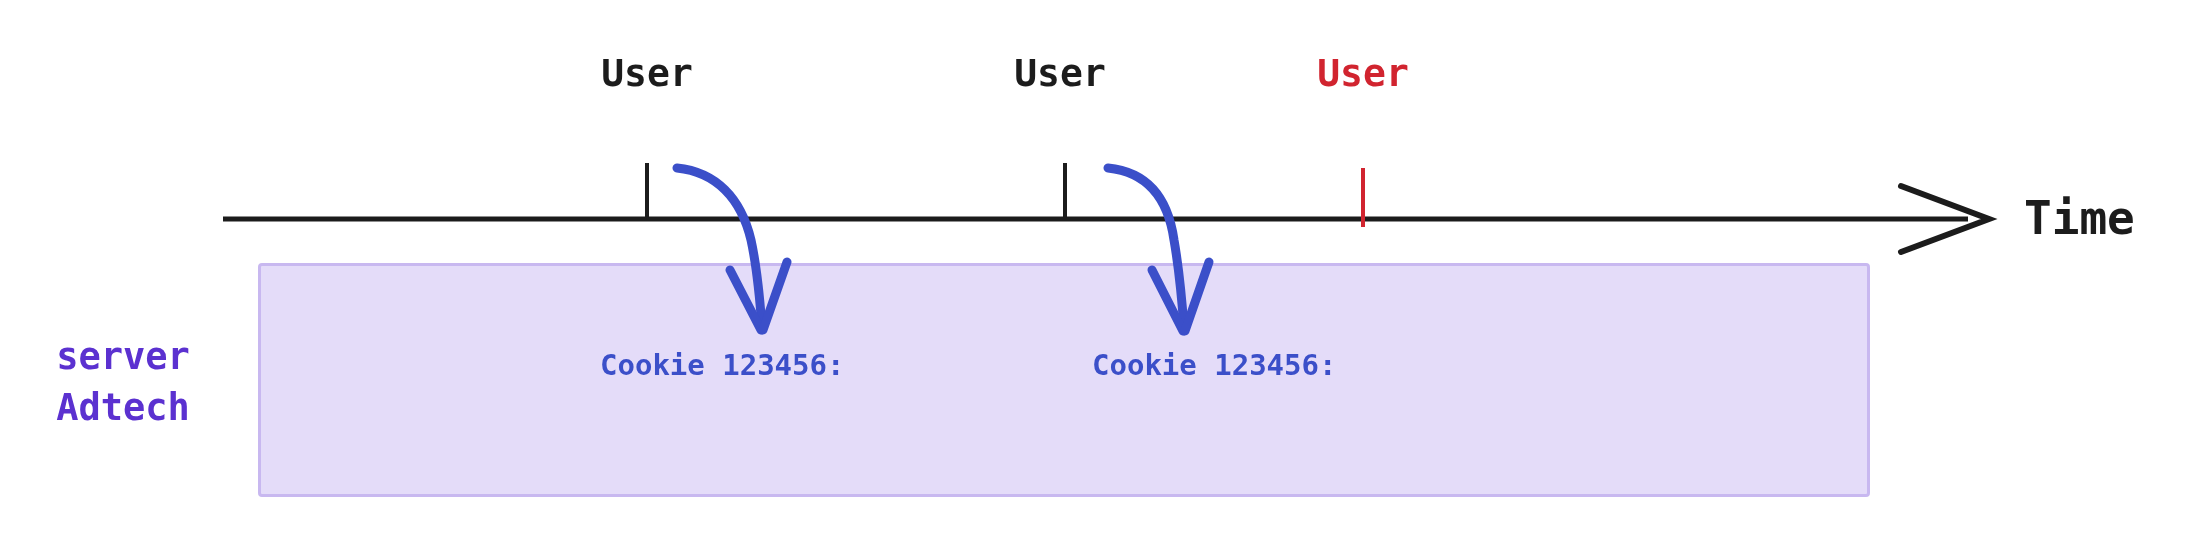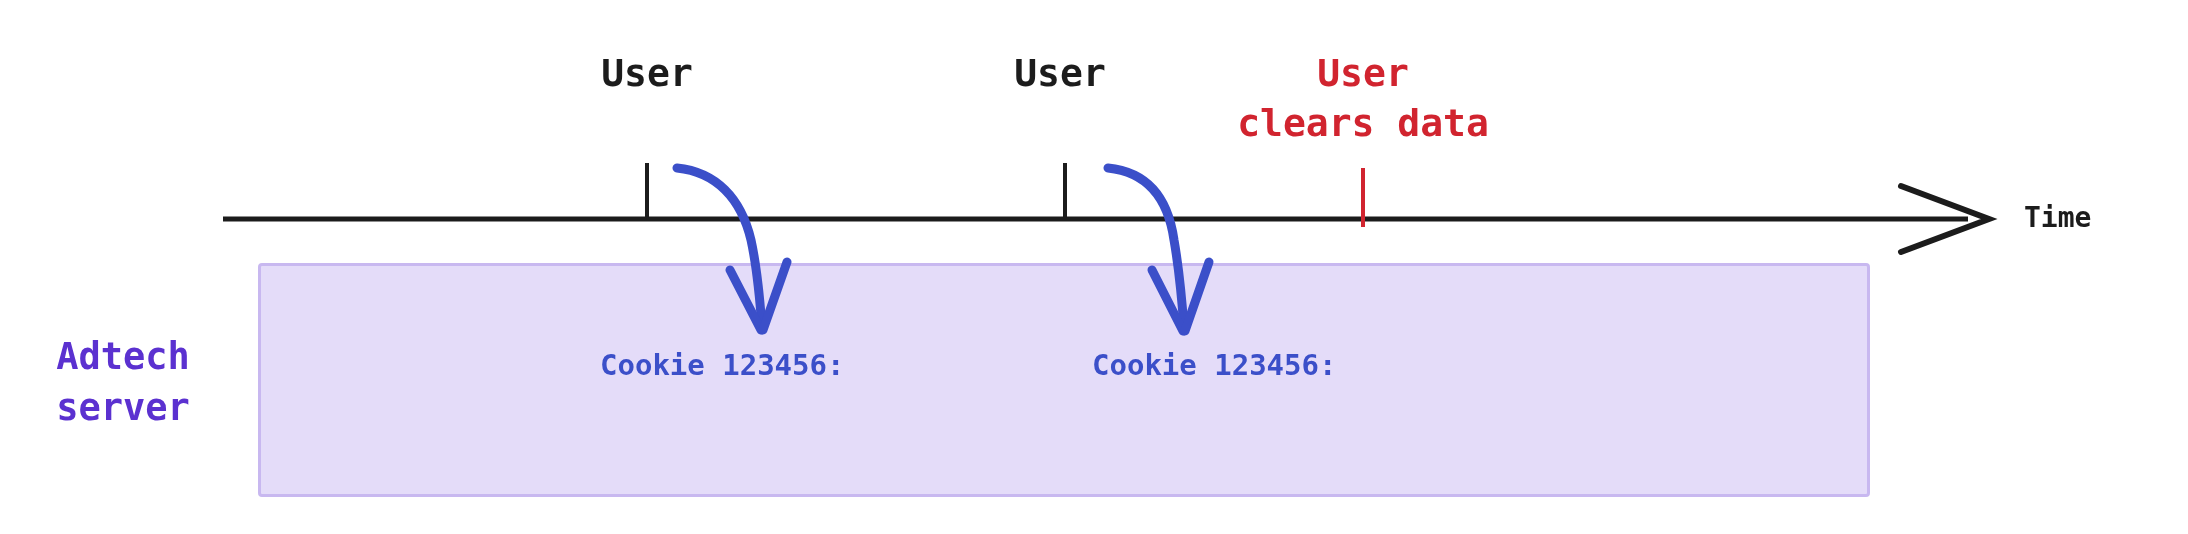--- a/index.html
+++ b/index.html
@@ -42,21 +42,21 @@
     top:340px;
     font-size:29px;
     line-height:50px;
     white-space:nowrap;
   }
   .record-1{left:600px;}
   .record-2{left:1092px;}
   .time-label{
     position:absolute;
     left:2024px;top:198px;
-    font-size:28px;
+    font-size:46px;
     line-height:40px;
     white-space:nowrap;
   }
   svg{display:block;}
 </style>
 </head>
 <body>
 
 <div class="canvas">
 
@@ -90,28 +90,27 @@
   <div class="event-label" style="left: 647px; color: rgb(28, 28, 28);">
     <div>User</div>
   </div>
 
   <div class="event-label" style="left: 1060px; color: rgb(28, 28, 28);">
     <div>User</div>
   </div>
 
   <div class="event-label" style="left: 1363px; color: rgb(209, 36, 47);">
     <div>User</div>
-    <div>clears data</div>
   </div>
 
   <div class="time-label" style="color: rgb(28, 28, 28);">Time</div>
 
   <div class="server-label" style="color: rgb(91, 49, 208);">
+    <div>server</div>
     <div>Adtech</div>
-    <div>server</div>
   </div>
 
   <div class="record record-1" style="color: rgb(59, 79, 201);">
     <div>Cookie 123456:</div>
   </div>
 
   <div class="record record-2" style="color: rgb(59, 79, 201);">
     <div>Cookie 123456:</div>
   </div>
 

